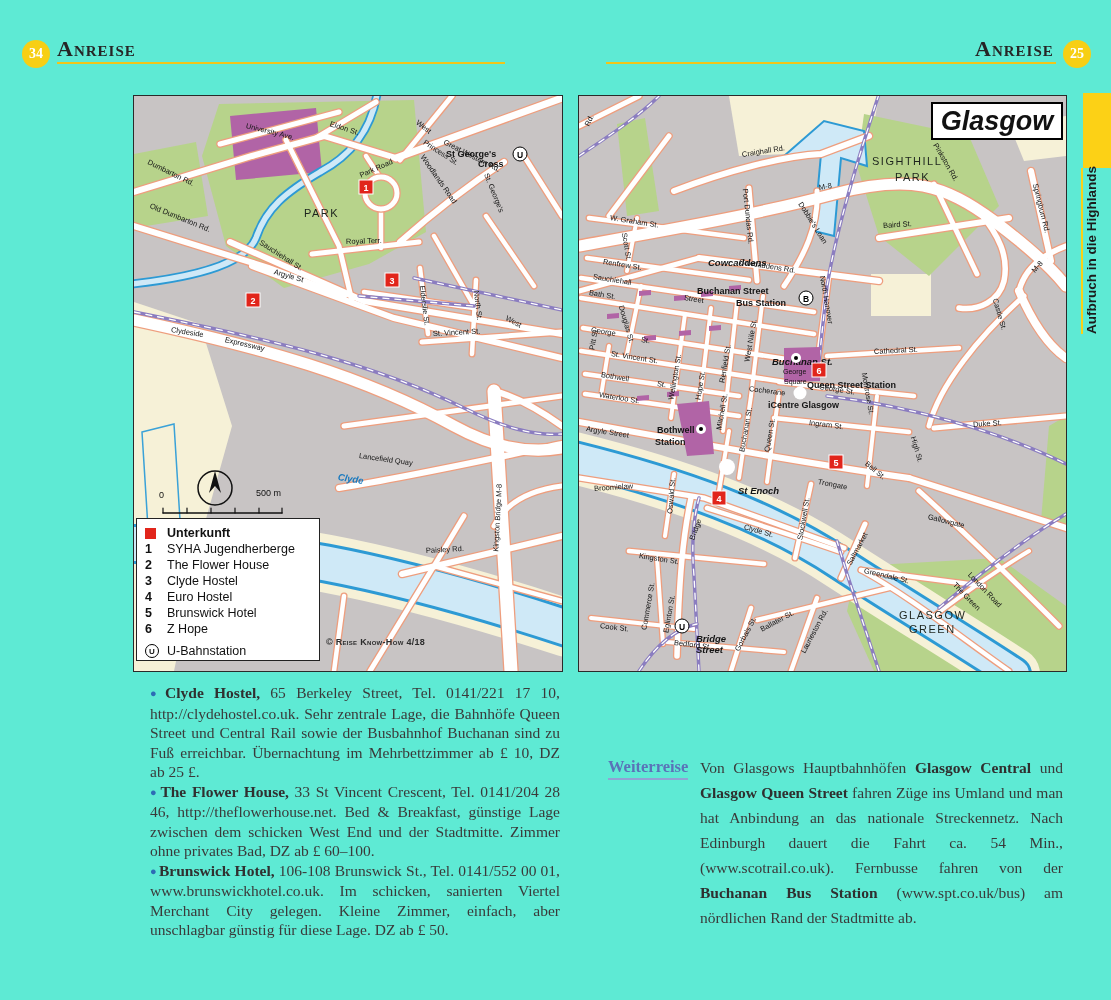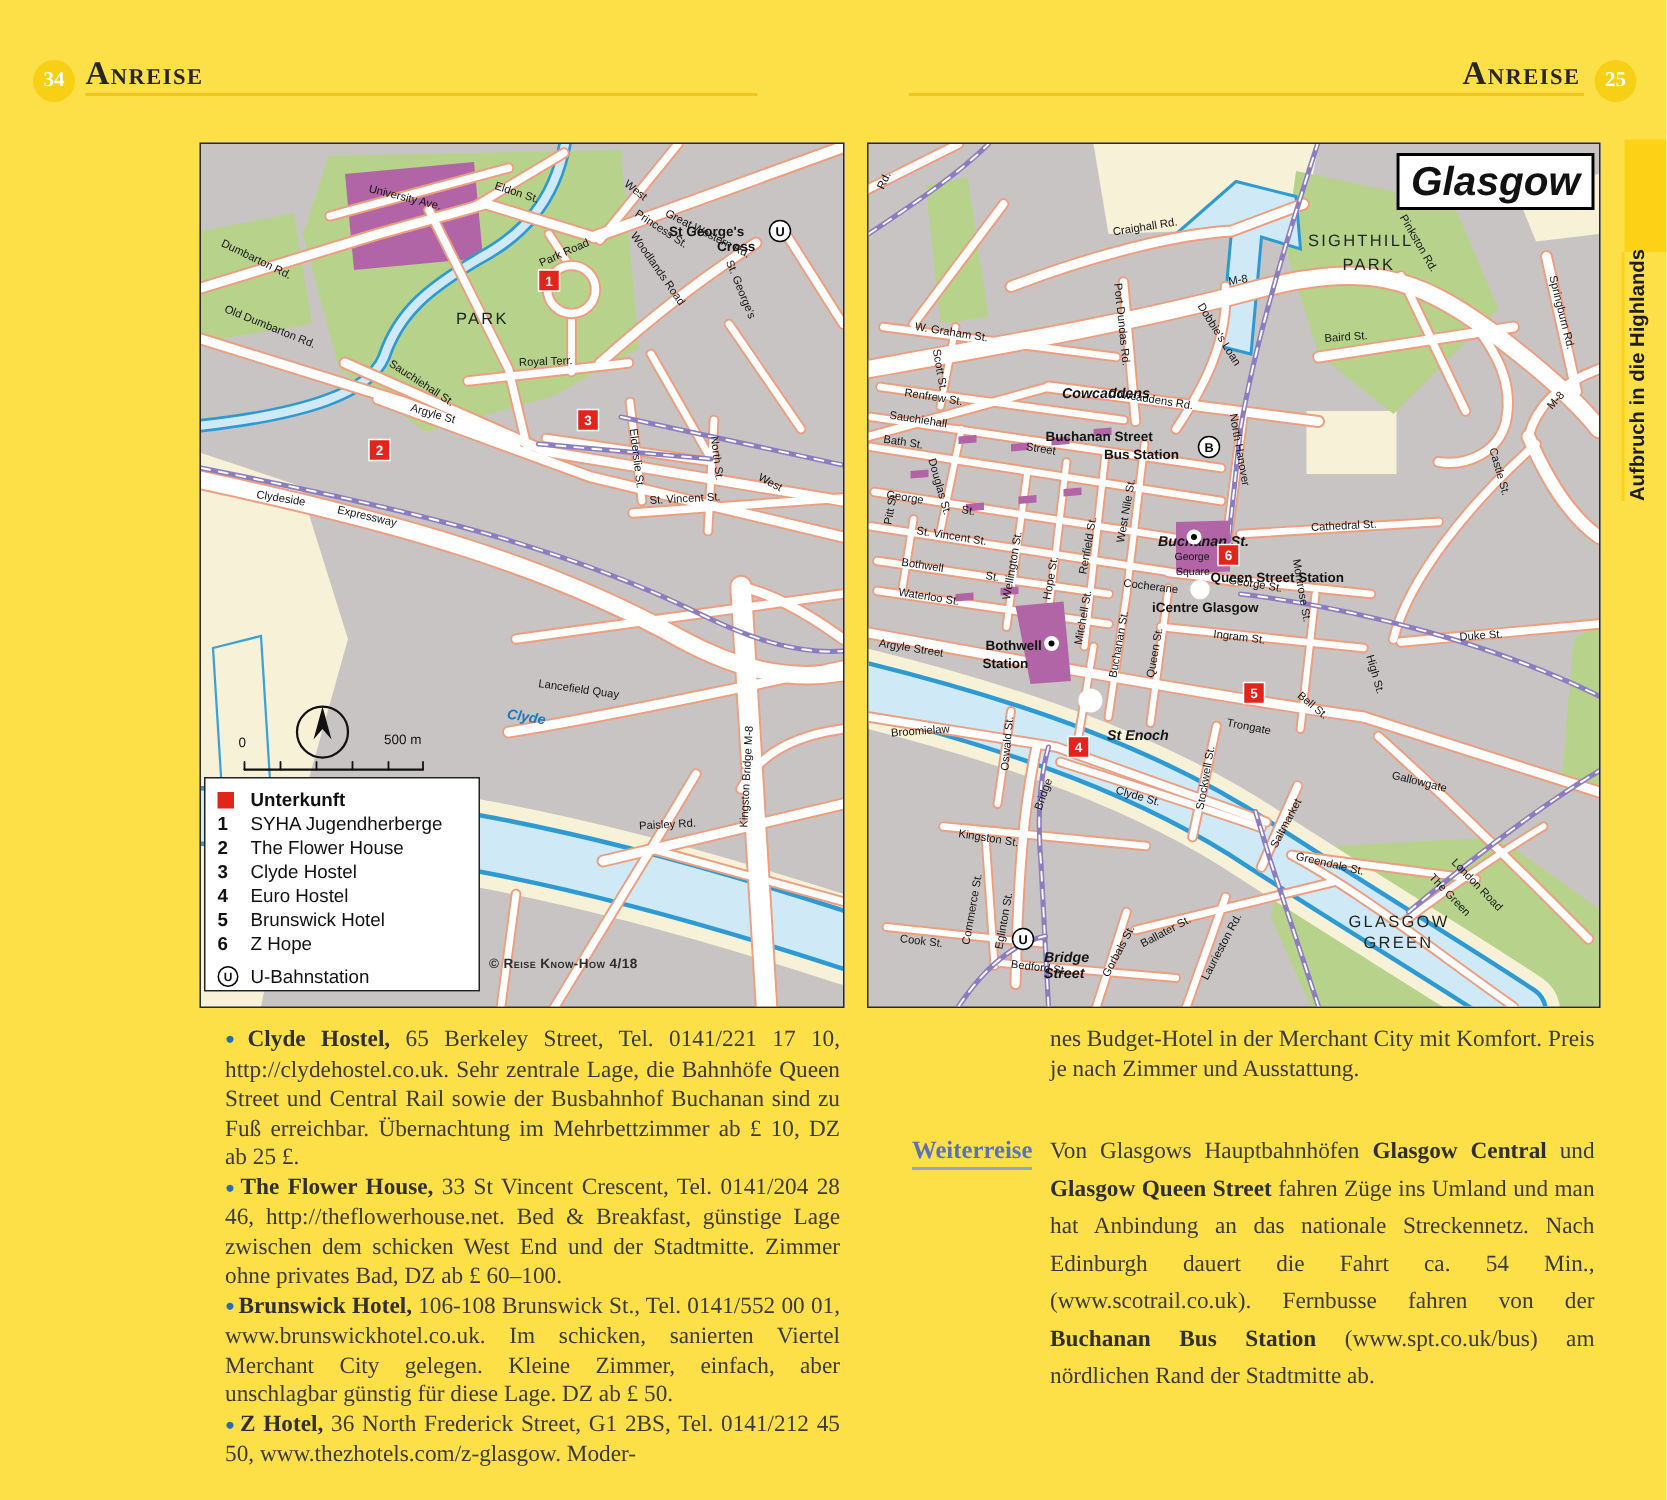--- a/index.html
+++ b/index.html
@@ -1,16 +1,16 @@
 <!DOCTYPE html>
 <html><head>
 <meta charset="utf-8">
 <style>
   html,body{margin:0;padding:0;background:#fff;}
-  #page{position:relative;width:1111px;height:1000px;background:#fde047;overflow:hidden;
+  #page{position:relative;width:1111px;height:1000px;background:#5eead4;overflow:hidden;
         font-family:"Liberation Sans",sans-serif;}
   
   .pgnum{position:absolute;width:28px;height:28px;border-radius:50%;background:#f7cf14;
          color:#fff;font-family:"Liberation Serif",serif;font-weight:bold;font-size:14px;
          display:flex;align-items:center;justify-content:center;}
   .runhead{position:absolute;font-family:"Liberation Serif",serif;font-variant:small-caps;
            font-weight:600;font-size:22px;color:#262626;letter-spacing:1px;}
   .rule{position:absolute;height:2px;background:#f2c51a;}
   
   #tab-block{position:absolute;left:1083px;top:93px;width:28px;height:75px;background:#fcd116;}
@@ -499,20 +499,18 @@
       <div class="dot" style="left: 217px; top: 262px;"></div>
       <div class="dot" style="left: 122px; top: 333px;"></div>
       <div class="circ" style="width: 16px; height: 16px; left: 148px; top: 371px;"></div>
       <div class="circ" style="width: 13px; height: 13px; left: 221px; top: 297px;"></div>
     </div>
 
   <div class="bodytext" id="col-left" style="left:150px;top:683px;width:410px;">
       <p><span class="bullet">●</span><span class="lead">Clyde Hostel,</span><span> 65 Berkeley Street, Tel. 0141/221 17 10, http://clydehostel.co.uk. Sehr zentrale Lage, die Bahnhöfe Queen Street und Central Rail sowie der Busbahnhof Buchanan sind zu Fuß erreichbar. Übernachtung im Mehrbettzimmer ab £ 10, DZ ab 25 £.</span></p>
       <p><span class="bullet">●</span><span class="lead">The Flower House,</span><span> 33 St Vincent Crescent, Tel. 0141/204 28 46, http://theflowerhouse.net. Bed &amp; Breakfast, günstige Lage zwischen dem schicken West End und der Stadtmitte. Zimmer ohne privates Bad, DZ ab £ 60–100.</span></p>
       <p><span class="bullet">●</span><span class="lead">Brunswick Hotel,</span><span> 106-108 Brunswick St., Tel. 0141/552 00 01, www.brunswickhotel.co.uk. Im schicken, sanierten Viertel Merchant City gelegen. Kleine Zimmer, einfach, aber unschlagbar günstig für diese Lage. DZ ab £ 50.</span></p>
-      <p><span class="bullet">●</span><span class="lead">Z Hotel,</span><span> 36 North Frederick Street, G1 2BS, Tel. 0141/212 45 50, www.thezhotels.com/z-glasgow. Moder-</span></p>
     </div>
 
-  <div class="bodytext" style="left:700px;top:683px;width:363px;">nes Budget-Hotel in der Merchant City mit Komfort. Preis je nach Zimmer und Ausstattung.</div>
   <div id="sidehead">Weiterreise</div>
   <div class="bodytext" id="para2" style="left:700px;top:755px;width:363px;"><span>Von Glasgows Hauptbahnhöfen </span><span class="bseg">Glasgow Central</span><span> und </span><span class="bseg">Glasgow Queen Street</span><span> fahren Züge ins Umland und man hat Anbindung an das nationale Streckennetz. Nach Edinburgh dauert die Fahrt ca. 54 Min., (www.scotrail.co.uk). Fernbusse fahren von der </span><span class="bseg">Buchanan Bus Station</span><span> (www.spt.co.uk/bus) am nördlichen Rand der Stadtmitte ab.</span></div>
 
 </div>
 
 </body></html>

